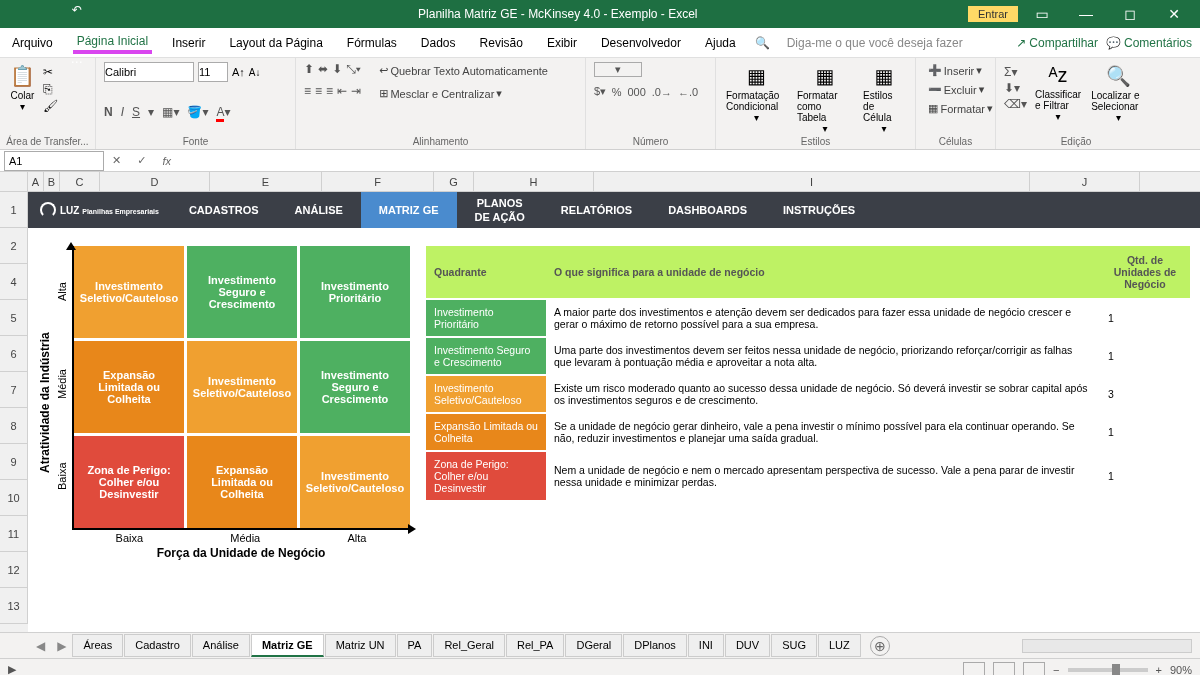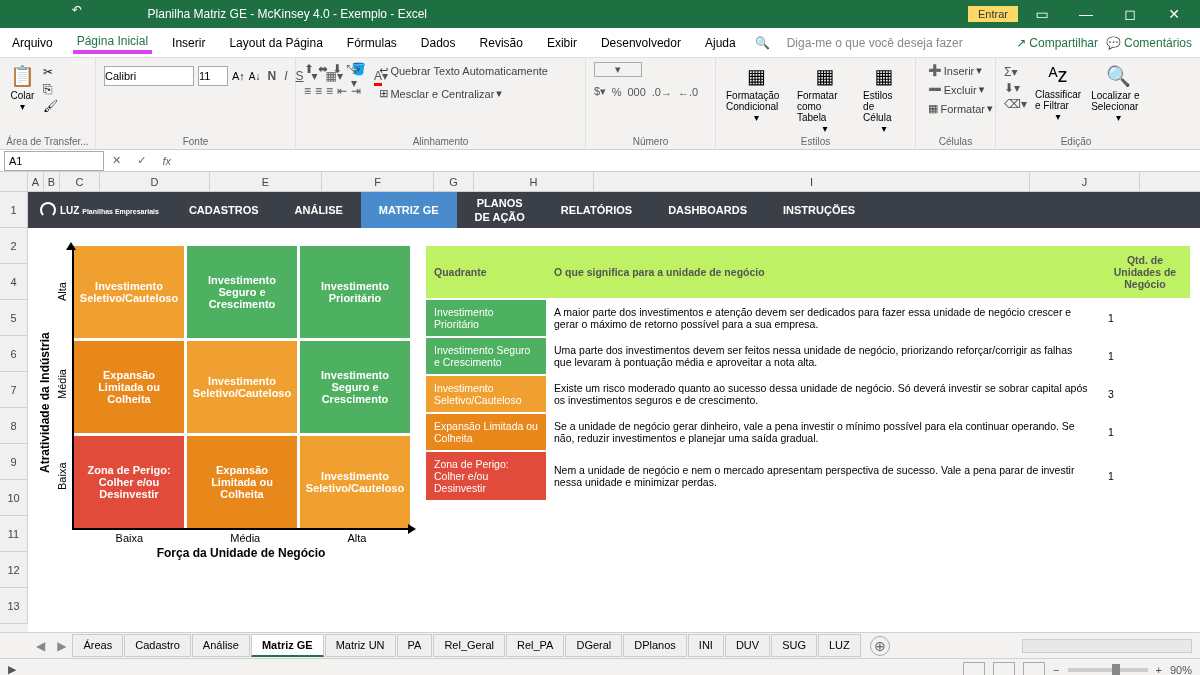--- a/index.html
+++ b/index.html
@@ -4,21 +4,21 @@
 <style>
 * { margin: 0; padding: 0; box-sizing: border-box; font-family: 'Segoe UI', Tahoma, sans-serif; }
 body { background: #fff; width: 1200px; height: 675px; overflow: hidden; font-size: 12px; }
 
 .titlebar { background: #1e6f42; height: 28px; display: flex; align-items: center; color: #fff; padding: 0 6px; }
 .titlebar-left { display: flex; align-items: center; gap: 6px; flex-direction: column; }
 .auto-save { font-size: 11px; display: flex; align-items: center; gap: 4px; }
 .toggle { width: 22px; height: 10px; border: 1px solid #fff; border-radius: 5px; position: relative; }
 .toggle::after { content: ''; width: 8px; height: 8px; background: #fff; border-radius: 50%; position: absolute; left: 1px; top: 0; }
 .qa-icon { width: 20px; height: 20px; display: flex; align-items: center; justify-content: center; font-size: 12px; cursor: pointer; }
-.titlebar-center { flex: 1; text-align: left; font-size: 12px; }
+.titlebar-center { flex: 1; text-align: center; font-size: 12px; }
 .titlebar-right { display: flex; align-items: center; gap: 4px; }
 .entrar-btn { background: #ffd966; color: #333; padding: 2px 10px; font-size: 11px; cursor: pointer; }
 .win-btn { width: 40px; height: 28px; display: flex; align-items: center; justify-content: center; cursor: pointer; font-size: 14px; }
 
 .menubar { background: #fff; height: 30px; display: flex; align-items: center; padding: 0 8px; gap: 16px; font-size: 12px; border-bottom: 1px solid #e0e0e0; }
 .menu-item { cursor: pointer; padding: 2px 4px; }
 .menu-item.active { border-bottom: 4px solid #d946ef; color: #217346; }
 .menubar-right { margin-left: auto; display: flex; gap: 8px; }
 .share-btn { color: #217346; display: flex; align-items: center; gap: 3px; cursor: pointer; }
 
@@ -151,21 +151,21 @@
         </div>
       <div style="display:flex;flex-direction:column;gap:3px;margin-top:3px">
         <span>✂</span>
         <span>⎘</span>
         <span>🖌</span>
       </div>
     </div>
     <div class="ribbon-group-label">Área de Transfer...</div>
   </div>
   <div class="ribbon-group" style="width:200px">
-    <div style="display:flex;flex-direction:row;gap:7px">
+    <div style="display:flex;flex-direction:column;gap:21px">
       <div class="ribbon-row">
         <input class="font-select" value="Calibri" style="">
         <input class="size-select" value="11" style="">
         <span style="font-size:11px">A↑</span>
         <span style="font-size:10px">A↓</span>
       </div>
       <div class="ribbon-row" style="gap:8px;color:#555">
         <span><b>N</b></span>
         <span><i>I</i></span>
         <span><u>S</u></span>

